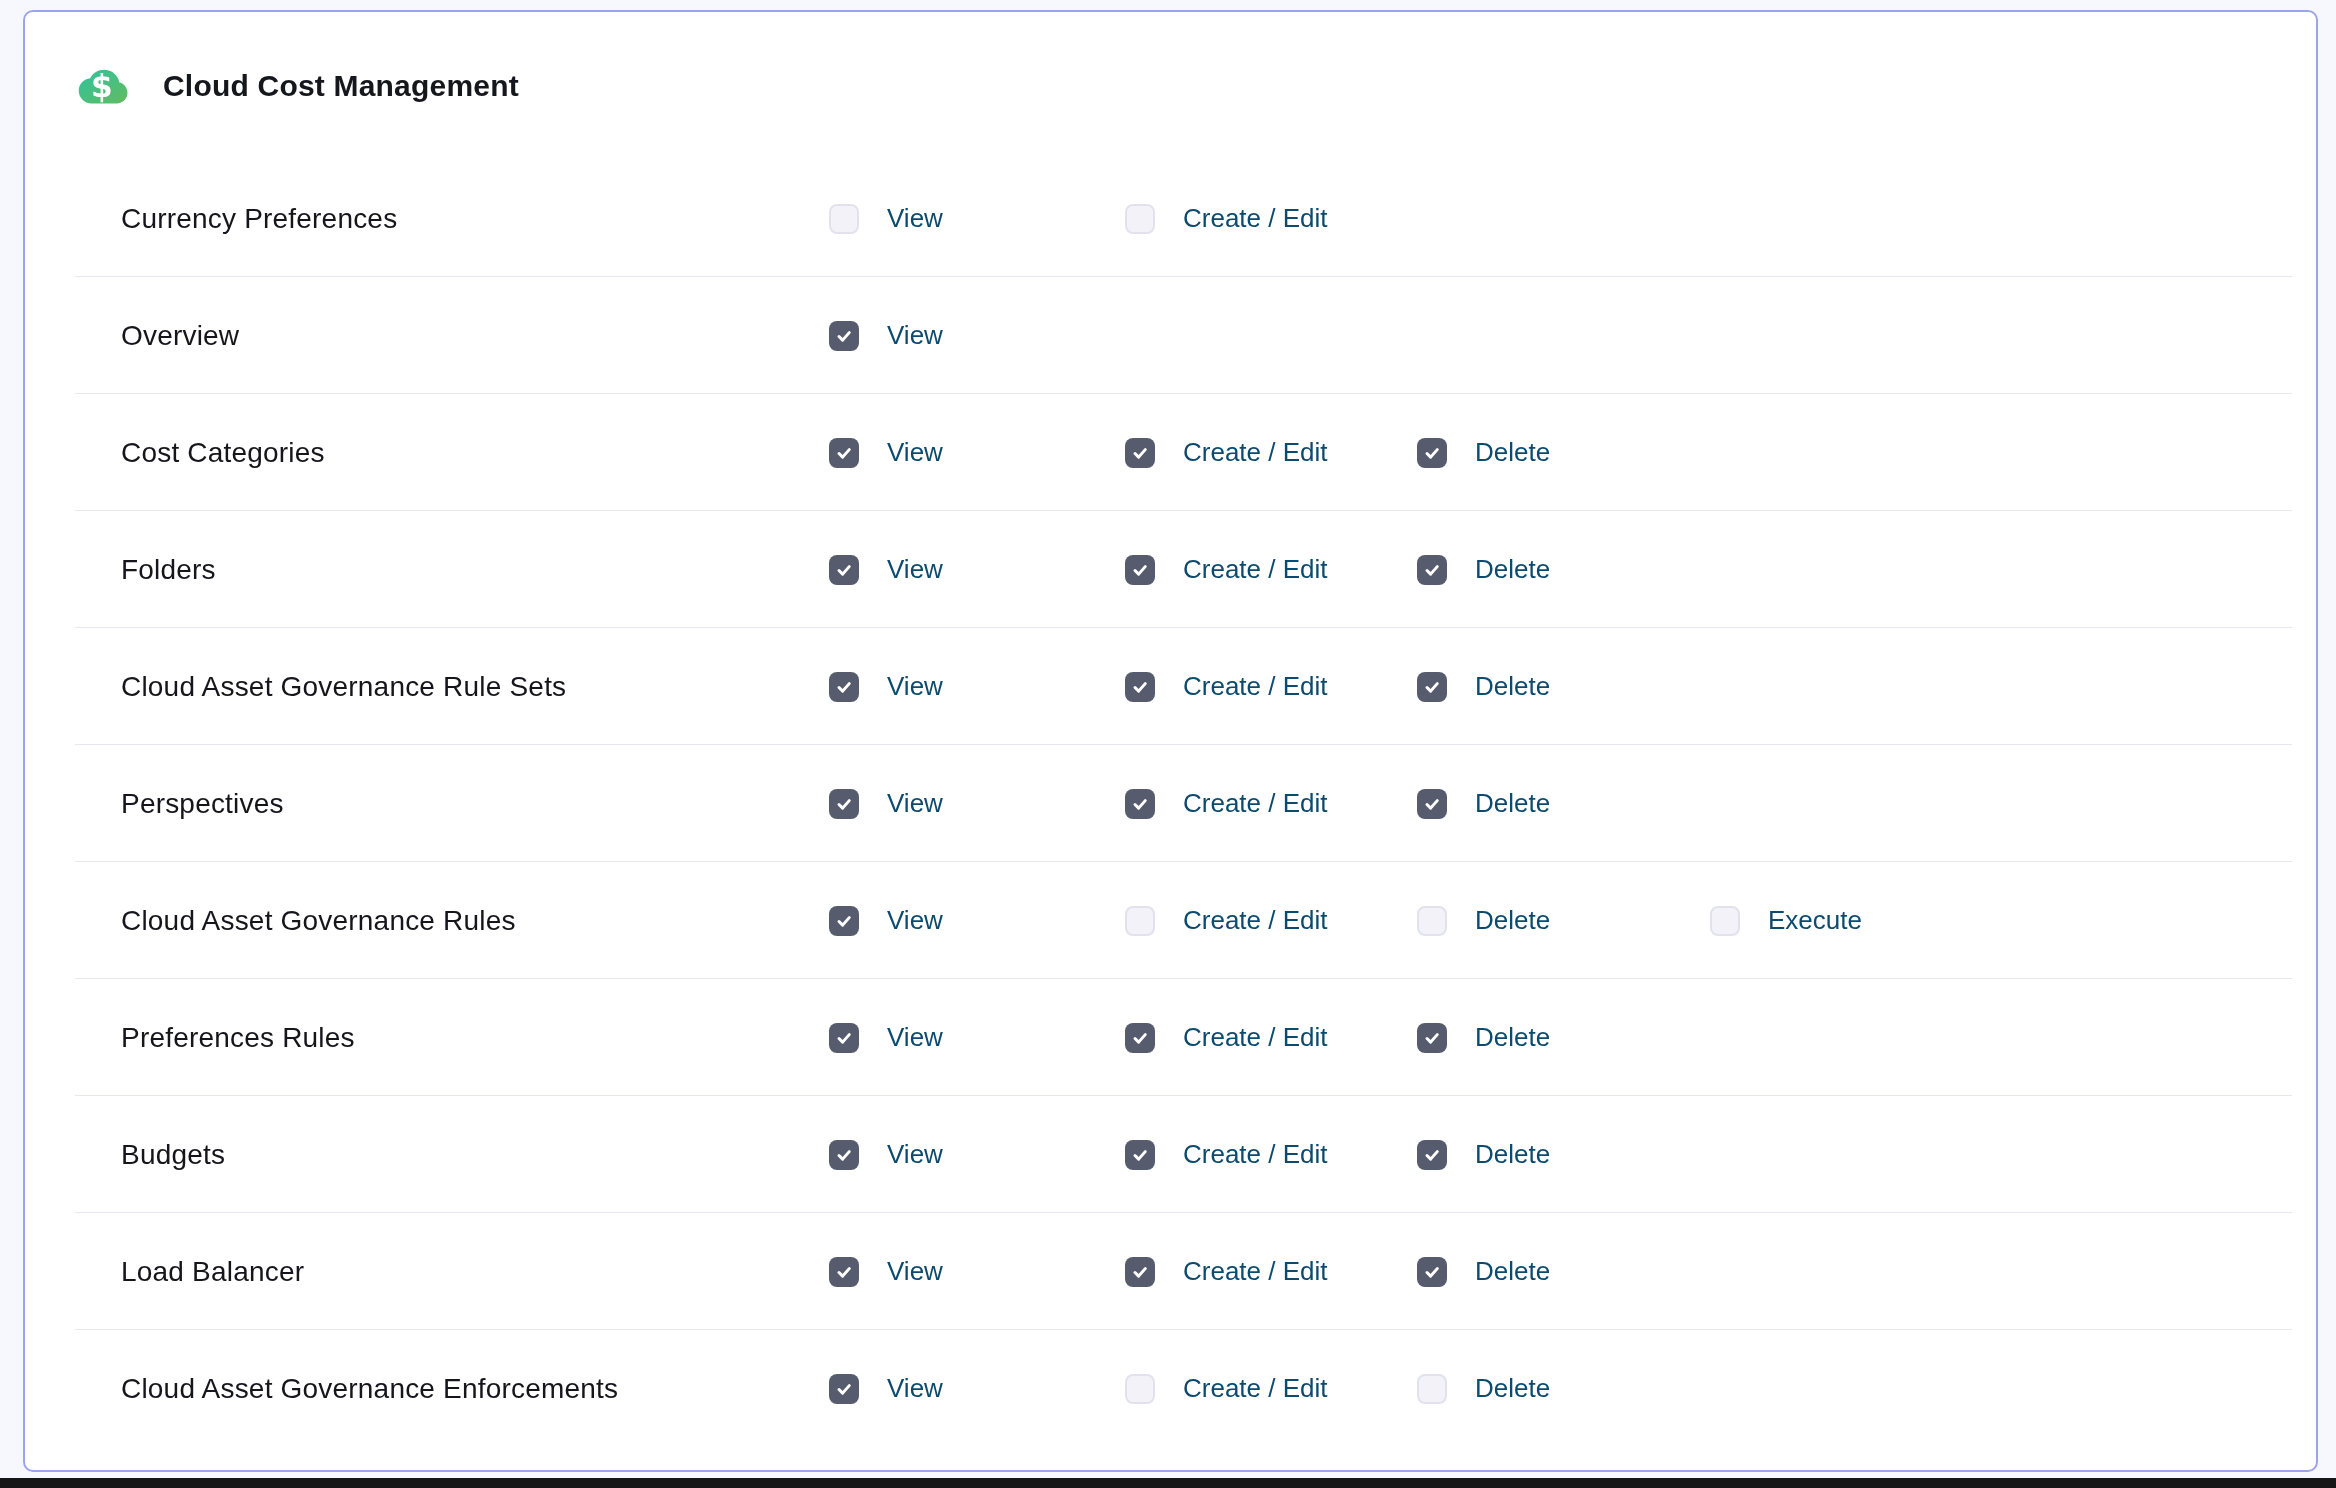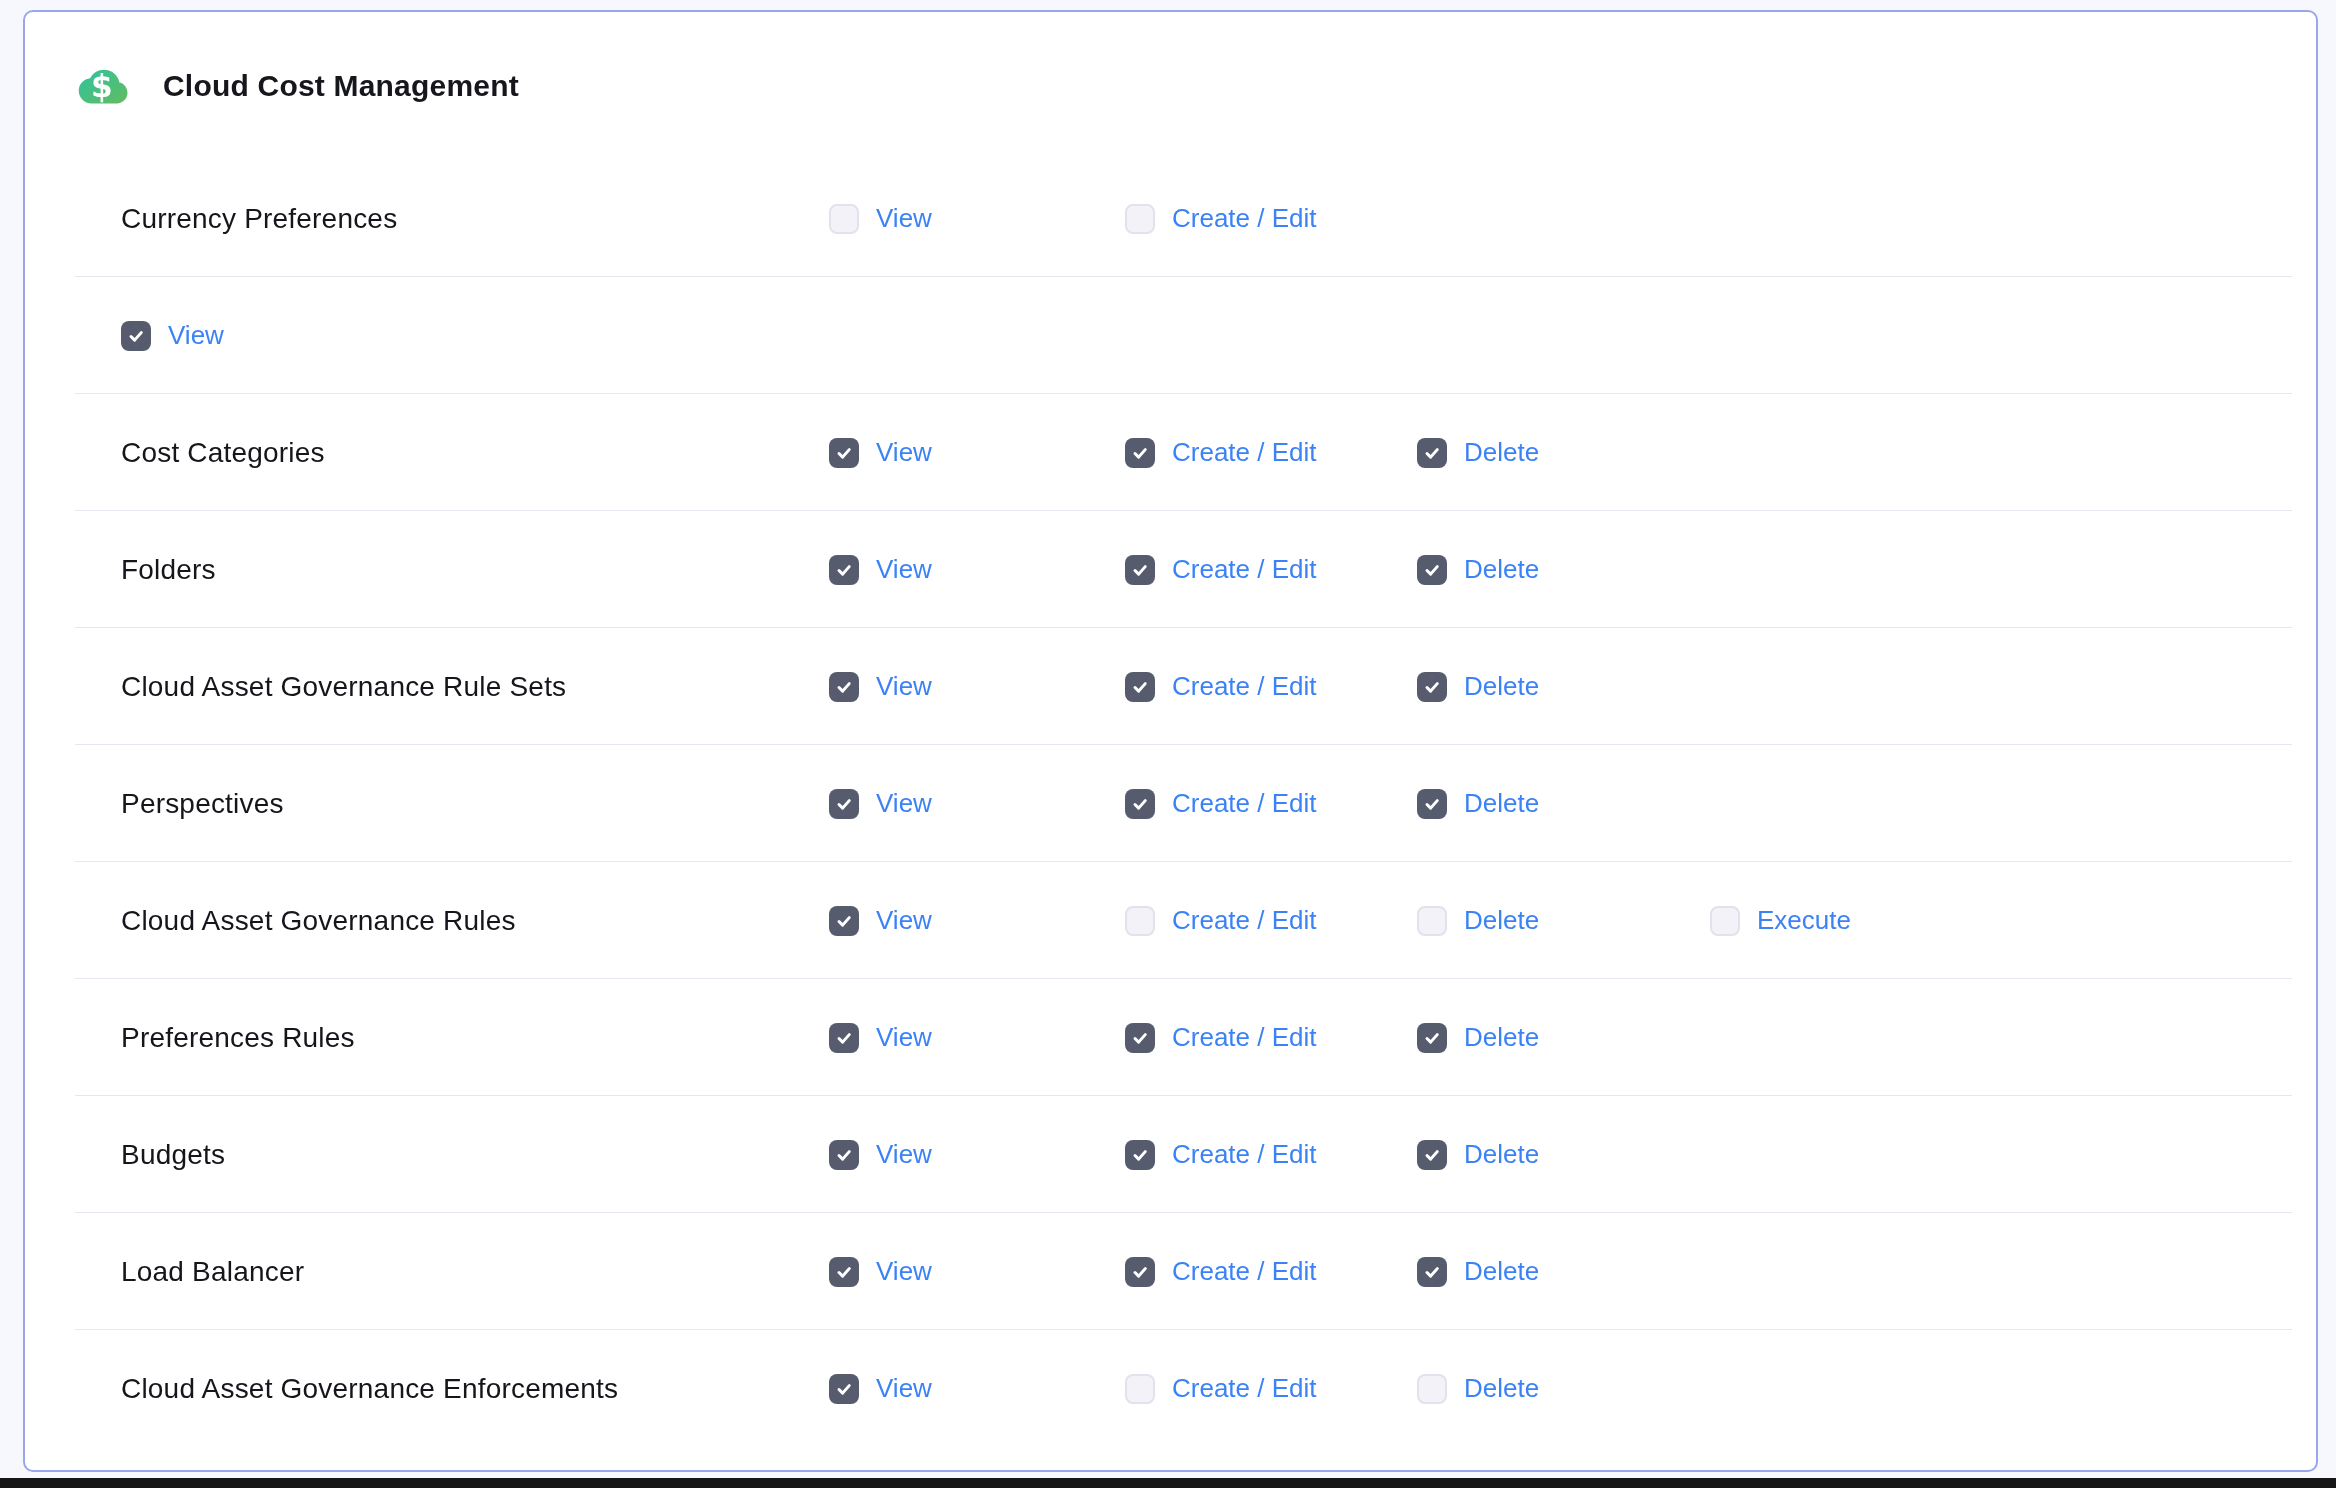--- a/index.html
+++ b/index.html
@@ -43,22 +43,22 @@
     content:"";
     position:absolute; left:50px; right:24px; bottom:0;
     height:1px; background:#e7e7ef;
   }
   .row:last-child::after { display:none; }
   .row-label {
     font-size:28px; font-weight:500; color:#15151b;
     letter-spacing:0.2px;
   }
   .perm {
-    display:flex; align-items:center; gap:17px;
-    font-size:26px; color:#3b82f6;
+    display:flex; align-items:center; gap:28px;
+    font-size:26px; color:#0c4a6e;
   }
   .checkbox {
     width:30px; height:30px; border-radius:8px;
     display:flex; align-items:center; justify-content:center;
     flex:0 0 auto;
     cursor:pointer;
   }
   .checkbox.checked { background:#575b6e; }
   .checkbox.unchecked { background:#f2f2f8; border:2px solid #e2e2ec; }
   .bottom-strip {
@@ -97,20 +97,21 @@
         <div class="perm">
     <span class="checkbox unchecked" aria-checked="false">
       
     </span>
     <span class="perm-label">Create / Edit</span>
   </div>
         <div></div>
         <div></div>
       </div>
       <div class="row">
+    <div class="row-label">Overview</div>
   <div class="perm">
     <span class="checkbox checked" aria-checked="true">
       <svg width="20" height="20" viewBox="0 0 16 16">
         <path d="M4 8.4l2.9 2.9 5.3-6" stroke="#ffffff" stroke-width="2.4" fill="none" stroke-linecap="round" stroke-linejoin="round"></path>
       </svg>
     </span>
     <span class="perm-label">View</span>
   </div>
         <div></div>
         <div></div>

